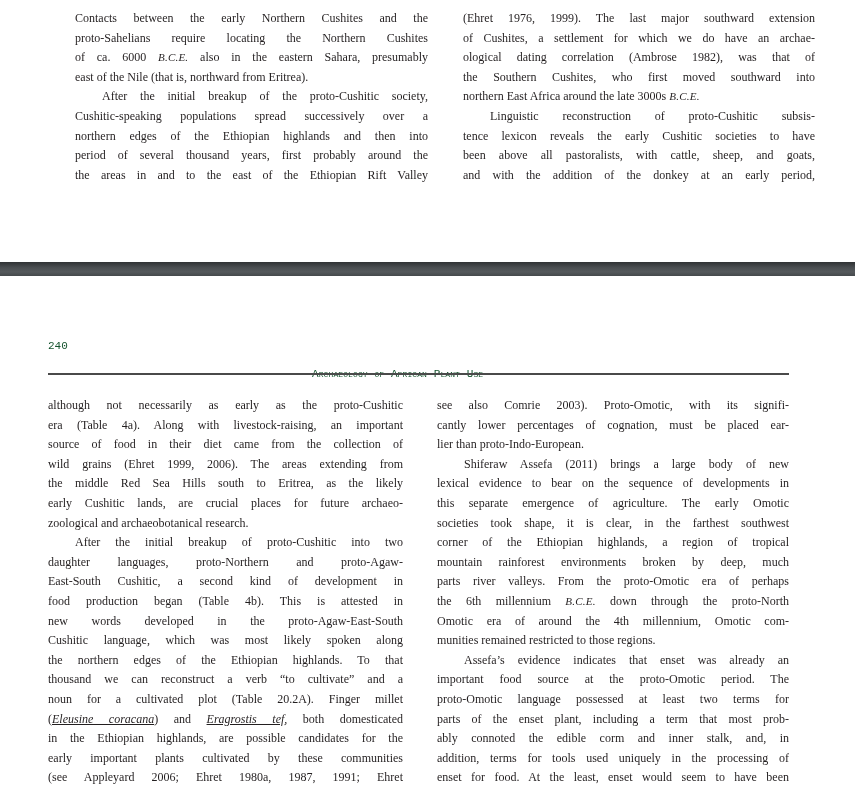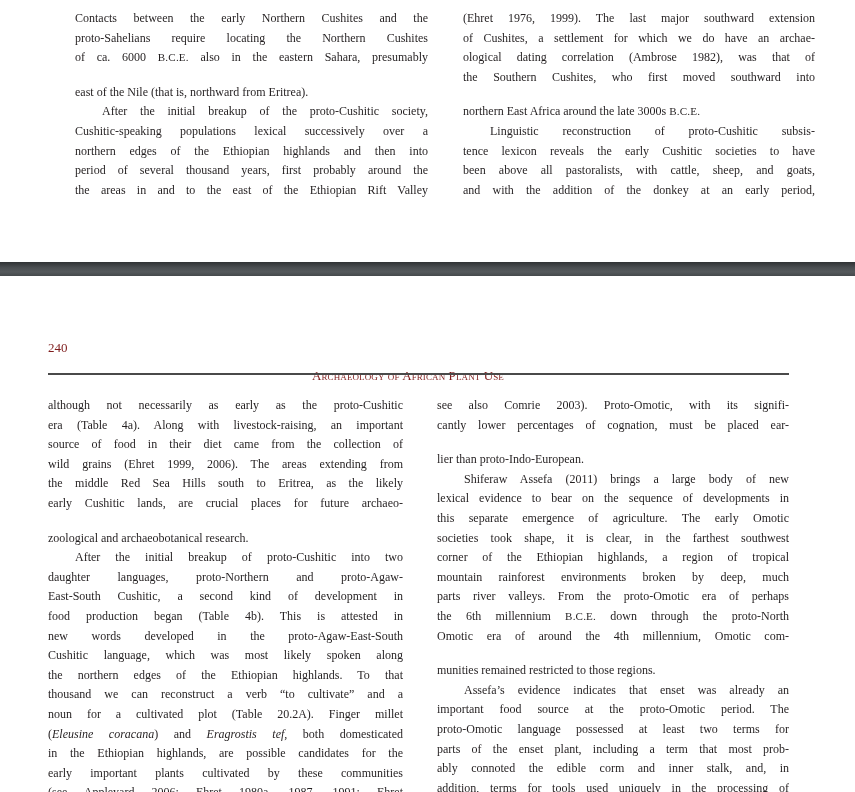--- a/index.html
+++ b/index.html
@@ -5,44 +5,44 @@
   html, body { margin: 0; padding: 0; background: #ffffff; }
   body { width: 855px; height: 792px; position: relative; overflow: hidden;
          font-family: "Liberation Serif", "DejaVu Serif", serif; color: #231f20; }
   .page { position: absolute; left: 0; width: 855px; background: #fff; }
   .page-top { top: 0; height: 262px; }
   .page-bottom { top: 276px; height: 516px; }
   .page-divider { position: absolute; left: 0; top: 262px; width: 855px; height: 14px;
     background: linear-gradient(to bottom, #2f3234 0%, #4a4e51 40%, #55595c 70%, #45494c 100%); }
   .col { position: absolute; font-size: 12px; line-height: 19.6px; text-align: justify; }
   .line { display: block; white-space: nowrap; text-align: justify; text-align-last: justify; height: 19.6px; overflow: visible; }
-  .line.last { text-align-last: left; margin-top: 15px; }
+  .line.last { text-align-last: left; }
   .indent { text-indent: 27px; }
-  .sc { font-variant: small-caps; font-size: 0.92em; letter-spacing: 0.2px; }
-  .it { font-style: italic; }
+  .sc { font-variant: small-caps; font-size: 0.92em; letter-spacing: 0.2px; font-style: italic; }
+  .it { font-style: italic; text-decoration: underline; }
   .top-left { left: 75px; top: 9px; width: 353px; }
   .top-right { left: 463px; top: 9px; width: 352px; }
-  .running-head { position: absolute; top: 340px; left: 48px; width: 741px; height: 20px; font-family: Liberation Serif, serif; font-size: 13px; color: #7f1d1d; }
+  .running-head { position: absolute; top: 340px; left: 48px; width: 741px; height: 20px; font-family: Liberation Mono, monospace; font-size: 11px; color: #14532d; }
   .page-num { position: absolute; left: 0; top: 0; }
   .book-title { position: absolute; left: 264px; top: 0; font-variant: small-caps; letter-spacing: 0.1px; margin-top: 28px; }
   .head-rule { position: absolute; left: 48px; top: 373px; width: 741px; height: 2px; background: #4a4a4a; }
   .bot-left { left: 48px; top: 396px; width: 355px; }
   .bot-right { left: 437px; top: 396px; width: 352px; }
 </style>
 </head>
 <body>
 
 <div class="page page-top"></div>
 <div class="col top-left">
     <span class="line">Contacts between the early Northern Cushites and the</span>
     <span class="line">proto-Sahelians require locating the Northern Cushites</span>
     <span class="line">of ca. 6000 <span class="sc">B.C.E.</span> also in the eastern Sahara, presumably</span>
     <span class="line last">east of the Nile (that is, northward from Eritrea).</span>
     <span class="line indent">After the initial breakup of the proto-Cushitic society,</span>
-    <span class="line">Cushitic-speaking populations lexical successively over a</span>
+    <span class="line">Cushitic-speaking populations spread successively over a</span>
     <span class="line">northern edges of the Ethiopian highlands and then into</span>
     <span class="line">period of several thousand years, first probably around the</span>
     <span class="line">the areas in and to the east of the Ethiopian Rift Valley</span>
   </div>
 <div class="col top-right">
     <span class="line">(Ehret 1976, 1999). The last major southward extension</span>
     <span class="line">of Cushites, a settlement for which we do have an archae-</span>
     <span class="line">ological dating correlation (Ambrose 1982), was that of</span>
     <span class="line">the Southern Cushites, who first moved southward into</span>
     <span class="line last">northern East Africa around the late 3000s <span class="sc">B.C.E.</span></span>

